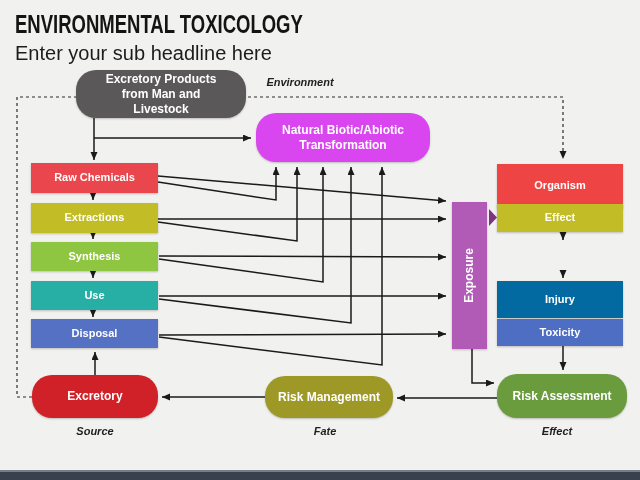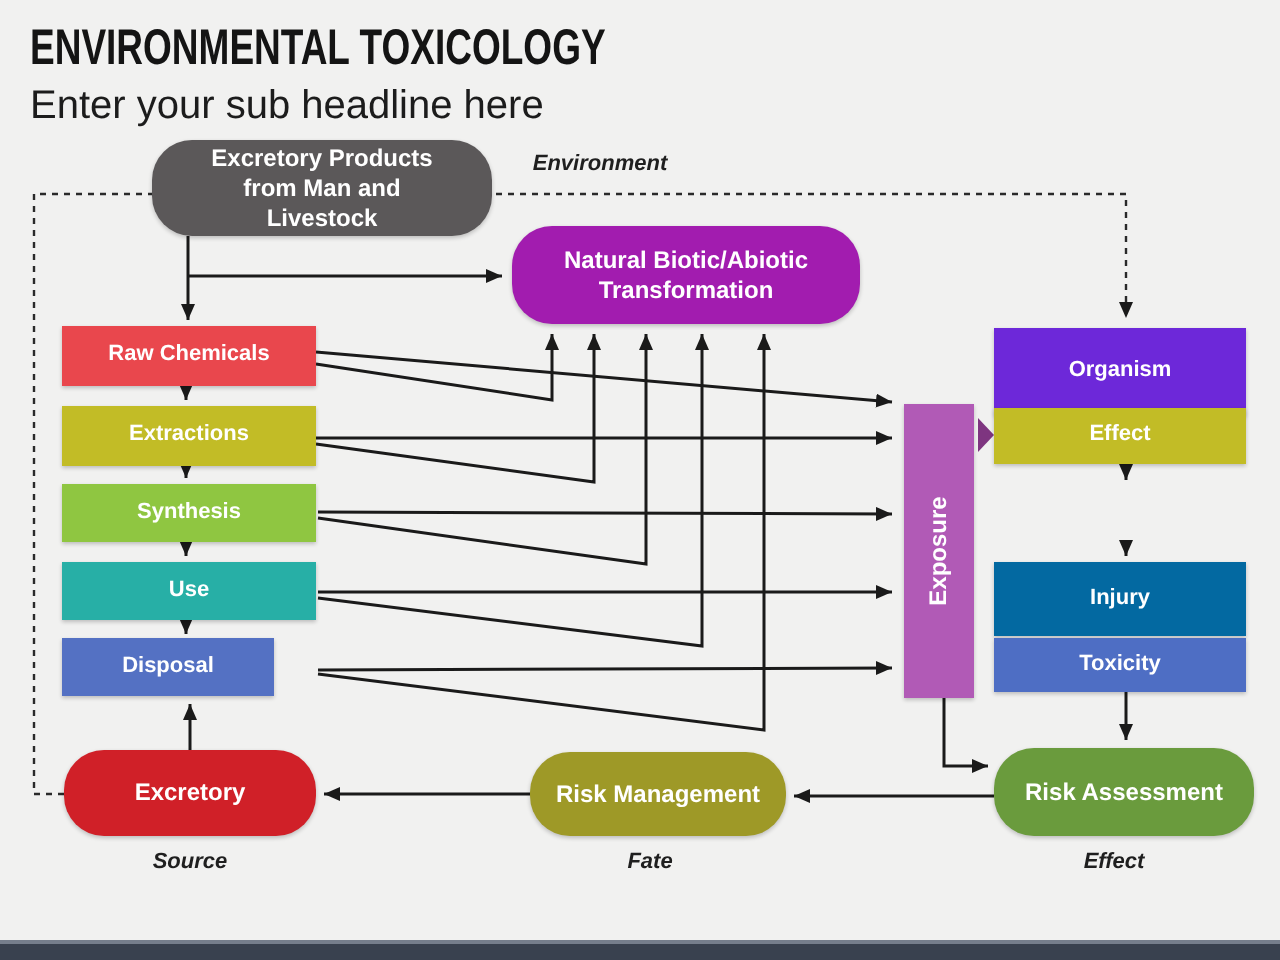--- a/index.html
+++ b/index.html
@@ -96,38 +96,38 @@
     <polygon points="489,209 497,217.5 489,226" fill="#7E3580"></polygon>
   </svg>
 
   <div class="region-label" style="left:255px;top:76px;">Environment</div>
   <div class="region-label" style="left:50px;top:425px;">Source</div>
   <div class="region-label" style="left:280px;top:425px;">Fate</div>
   <div class="region-label" style="left:512px;top:425px;">Effect</div>
 
   <div class="node big" style="left: 76px; top: 70px; width: 170px; height: 48px; padding: 0px 28px; box-sizing: border-box; background-color: rgb(91, 88, 89);">Excretory Products from Man and Livestock</div>
 
-  <div class="node big" style="left: 256px; top: 113px; width: 174px; height: 49px; padding: 0px 22px; box-sizing: border-box; background-color: #a21caf;">Natural Biotic/Abiotic Transformation</div>
+  <div class="node big" style="left: 256px; top: 113px; width: 174px; height: 49px; padding: 0px 22px; box-sizing: border-box; background-color: #d946ef;">Natural Biotic/Abiotic Transformation</div>
 
   <div class="node vertical" style="left: 452px; top: 202px; width: 35px; height: 147px; background-color: rgb(177, 90, 182);">
     <span>Exposure</span>
   </div>
 
   <div class="node big" style="left: 32px; top: 375px; width: 126px; height: 43px; background-color: rgb(208, 32, 40);">Excretory</div>
 
   <div class="node big" style="left: 265px; top: 376px; width: 128px; height: 42px; background-color: rgb(158, 153, 39);">Risk Management</div>
 
   <div class="node big" style="left: 497px; top: 374px; width: 130px; height: 44px; background-color: rgb(106, 155, 61);">Risk Assessment</div>
 
   <div class="node" style="left: 31px; top: 163px; width: 127px; height: 30px; background-color: rgb(233, 71, 77);">Raw Chemicals</div>
   <div class="node" style="left: 31px; top: 203px; width: 127px; height: 30px; background-color: rgb(194, 188, 38);">Extractions</div>
   <div class="node" style="left: 31px; top: 242px; width: 127px; height: 29px; background-color: rgb(143, 198, 65);">Synthesis</div>
   <div class="node" style="left: 31px; top: 281px; width: 127px; height: 29px; background-color: rgb(39, 175, 166);">Use</div>
-  <div class="node" style="left: 31px; top: 319px; width: 106px; height: 29px; background-color: rgb(84, 113, 195);">Disposal</div>
+  <div class="node" style="left: 31px; top: 319px; width: 127px; height: 29px; background-color: rgb(84, 113, 195);">Disposal</div>
 
-  <div class="node" style="left: 497px; top: 164px; width: 126px; height: 44px; background-color: #6d28d9;">Organism</div>
+  <div class="node" style="left: 497px; top: 164px; width: 126px; height: 44px; background-color: #ef4444;">Organism</div>
   <div class="node" style="left: 497px; top: 204px; width: 126px; height: 28px; background-color: rgb(194, 188, 38);">Effect</div>
   <div class="node" style="left: 497px; top: 281px; width: 126px; height: 37px; background-color: #0369a1;">Injury</div>
   <div class="node" style="left: 497px; top: 319px; width: 126px; height: 27px; background-color: rgb(78, 110, 196);">Toxicity</div>
 
   <div class="footer-bar" style="background-color: rgb(57, 65, 79);"></div>
 
 </div>
 
 </body></html>

